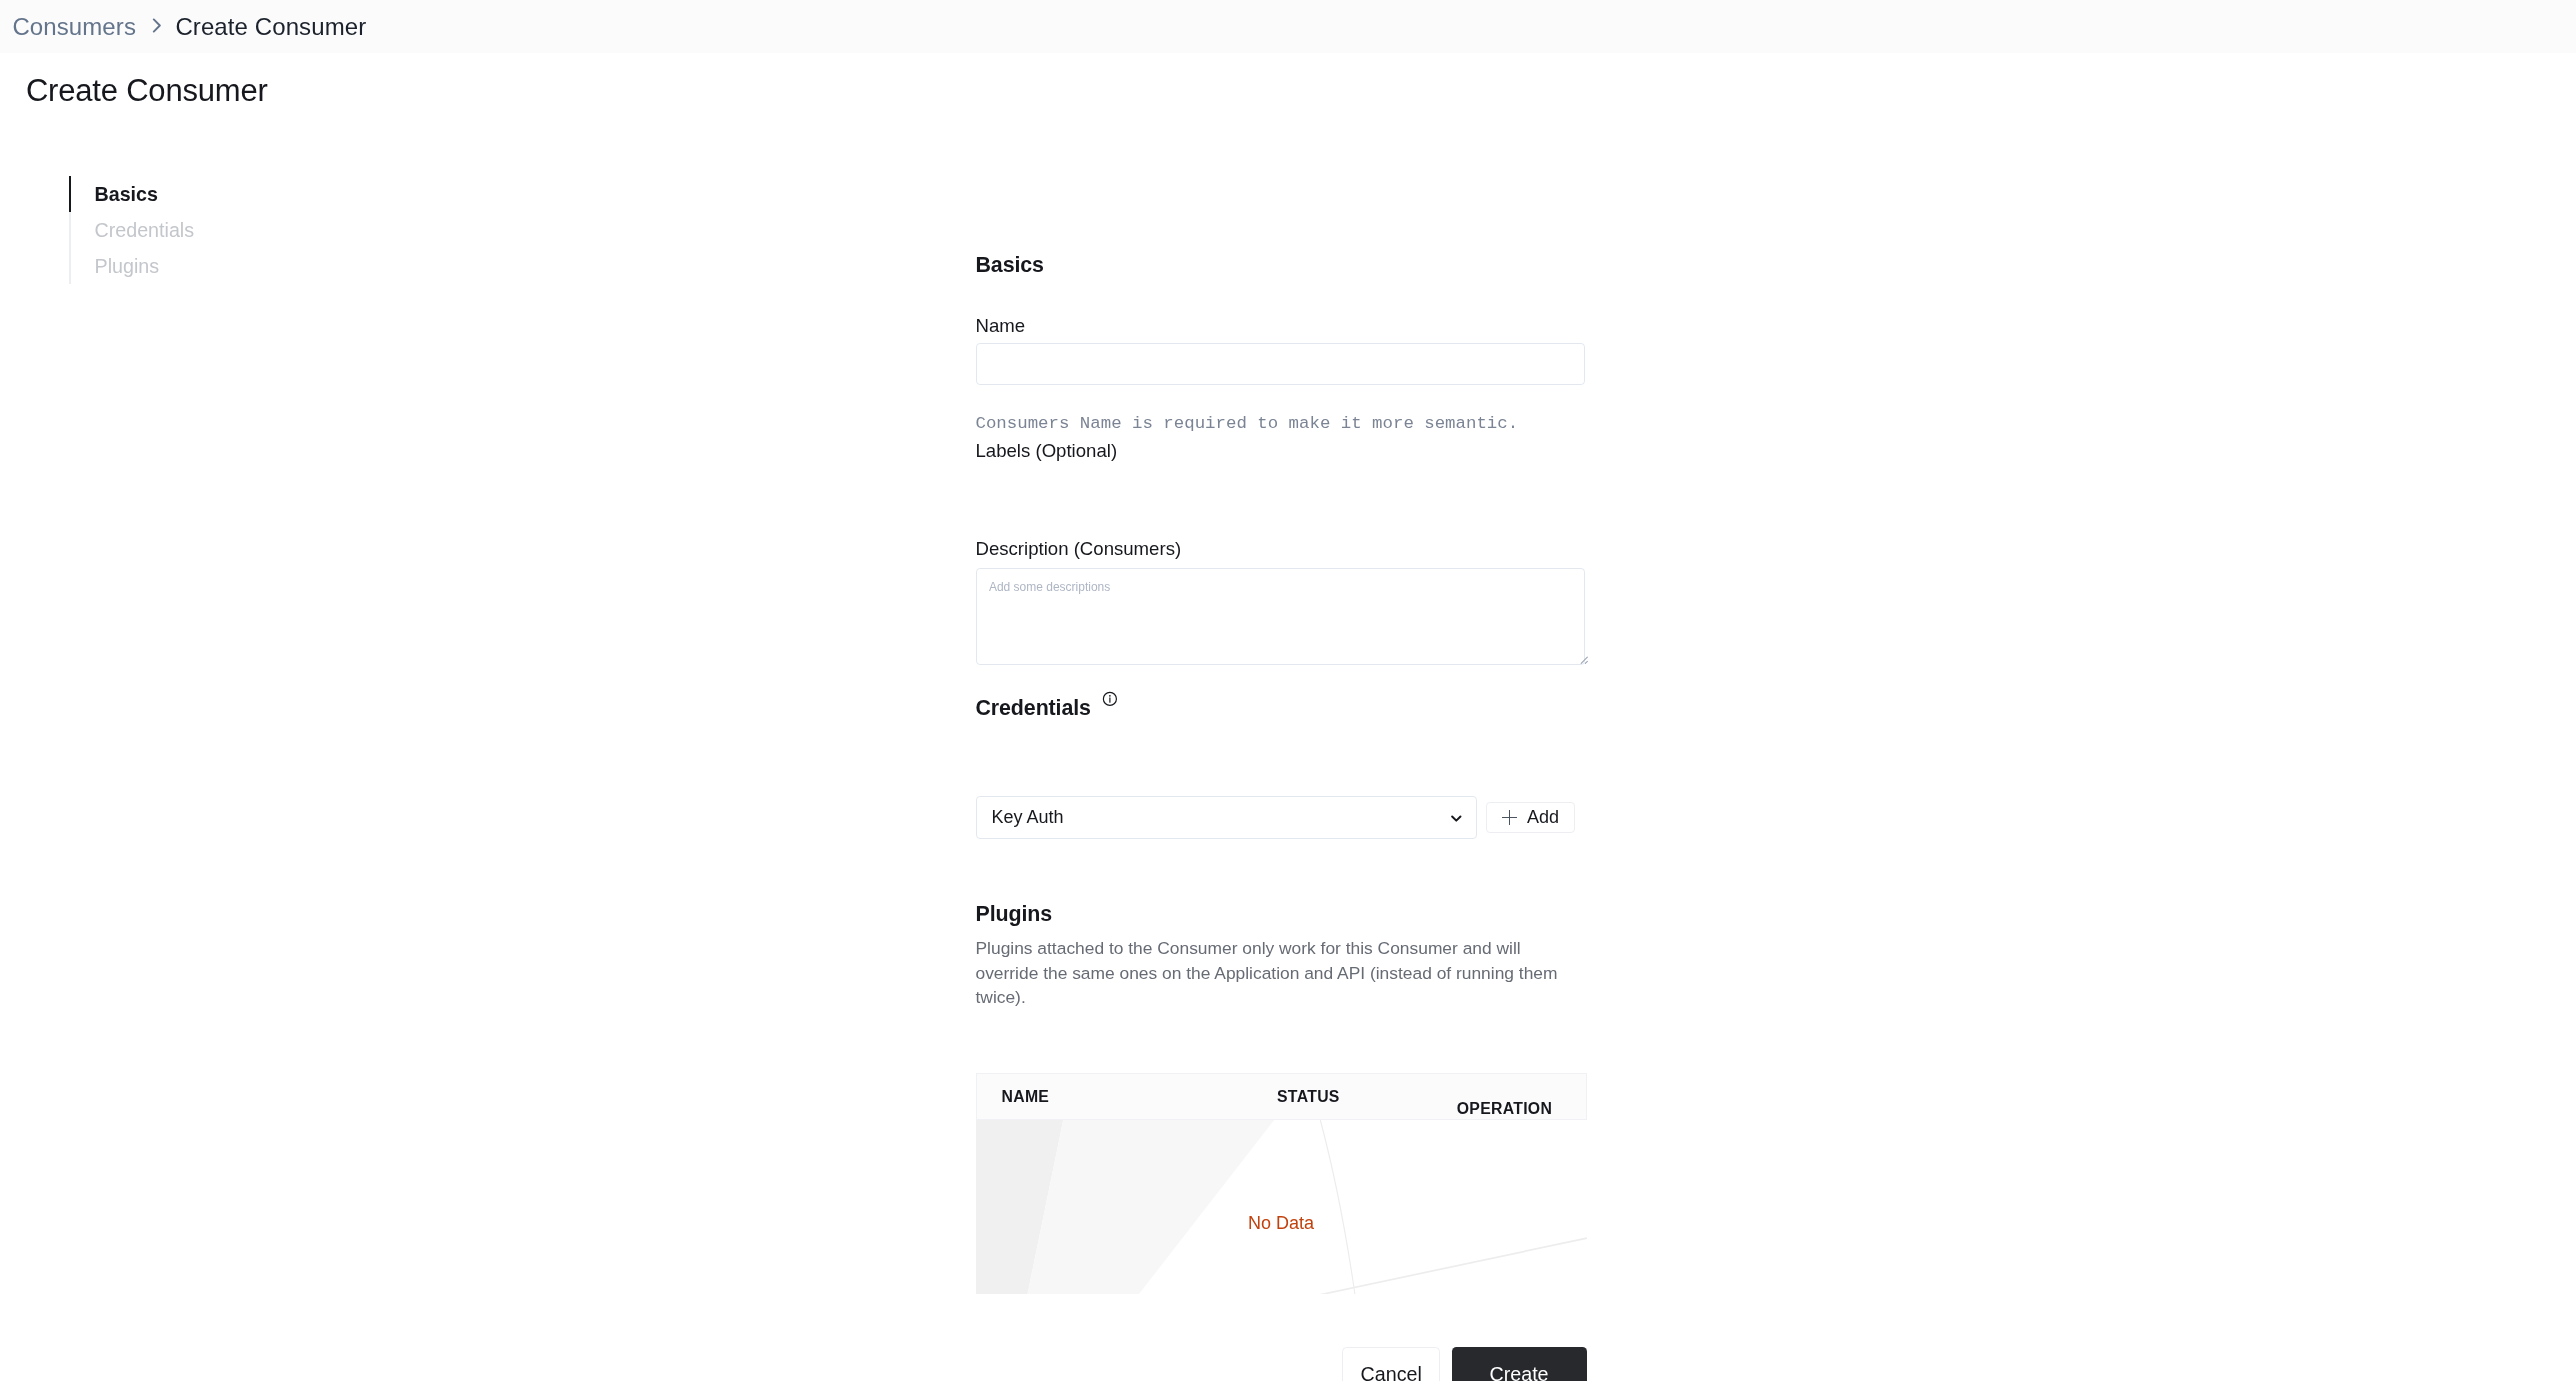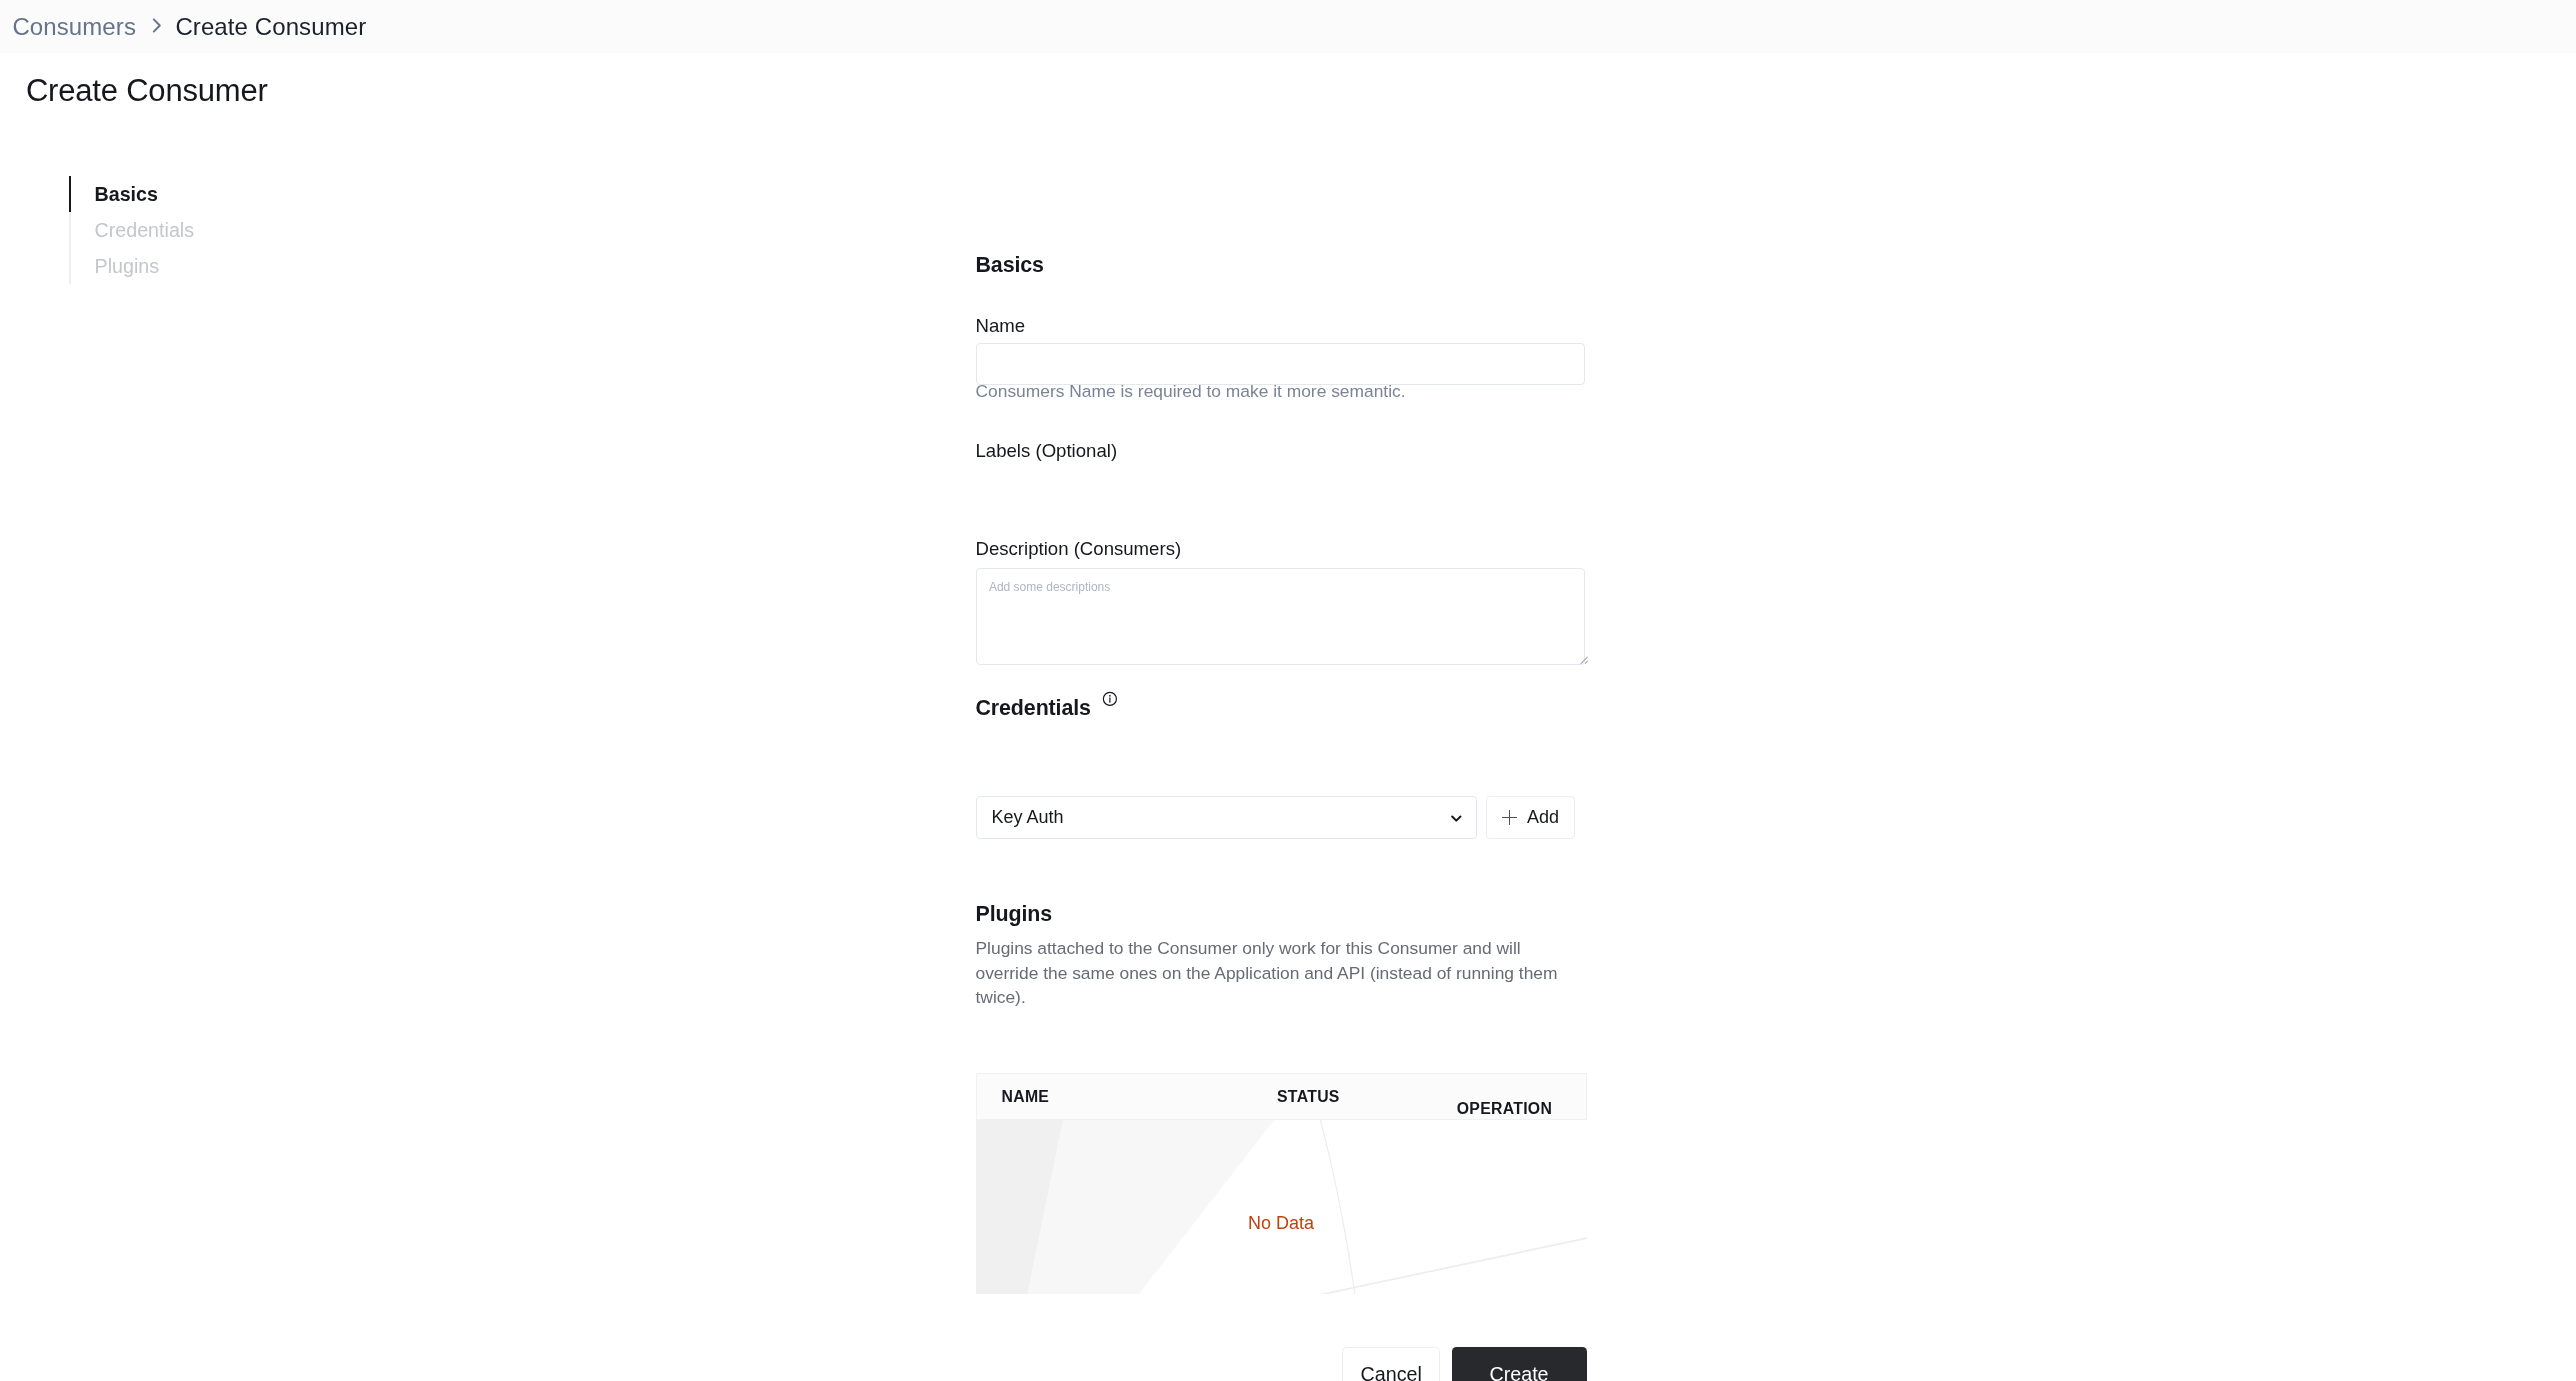--- a/index.html
+++ b/index.html
@@ -203,21 +203,21 @@
     box-sizing: border-box;
     border: 1.1px solid #e3e8ef;
     border-radius: 3.9px;
     background: #ffffff;
     display: flex;
     align-items: center;
     padding: 0 15px;
     position: relative;
   }
   .btn-outline {
-    height: 43px;
+    height: 31px;
     box-sizing: border-box;
     border: 1.1px solid #eceef1;
     border-radius: 3.9px;
     background: #ffffff;
     display: inline-flex;
     align-items: center;
     justify-content: center;
     gap: 9.6px;
     padding: 0 14.6px;
     font-family: "Liberation Sans", sans-serif;
@@ -355,21 +355,21 @@
   <div class="form-col" style="top:200px;">
     <h2 class="section-title">Basics</h2>
   </div>
 
   <div class="form-col" style="top:262px;">
     <p class="field-label">Name</p>
   </div>
   <div class="form-col" style="top:290px;">
     <input class="text-input" type="text" placeholder="" style="">
   </div>
-  <div class="form-col" style="top:326px;">
+  <div class="form-col" style="top:359px;font-family:Liberation Mono, monospace;">
     <p class="help-text">Consumers Name is required to make it more semantic.</p>
   </div>
 
   <div class="form-col" style="top:387px;">
     <p class="field-label">Labels (Optional)</p>
   </div>
 
   <div class="form-col" style="top:485px;">
     <p class="field-label">Description (Consumers)</p>
   </div>

